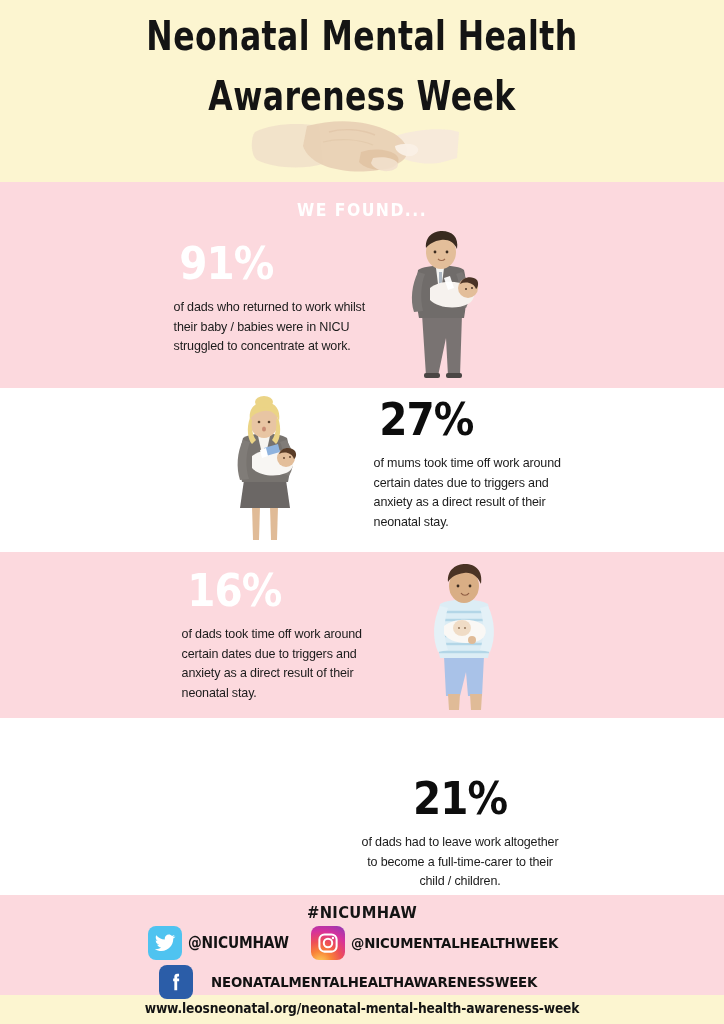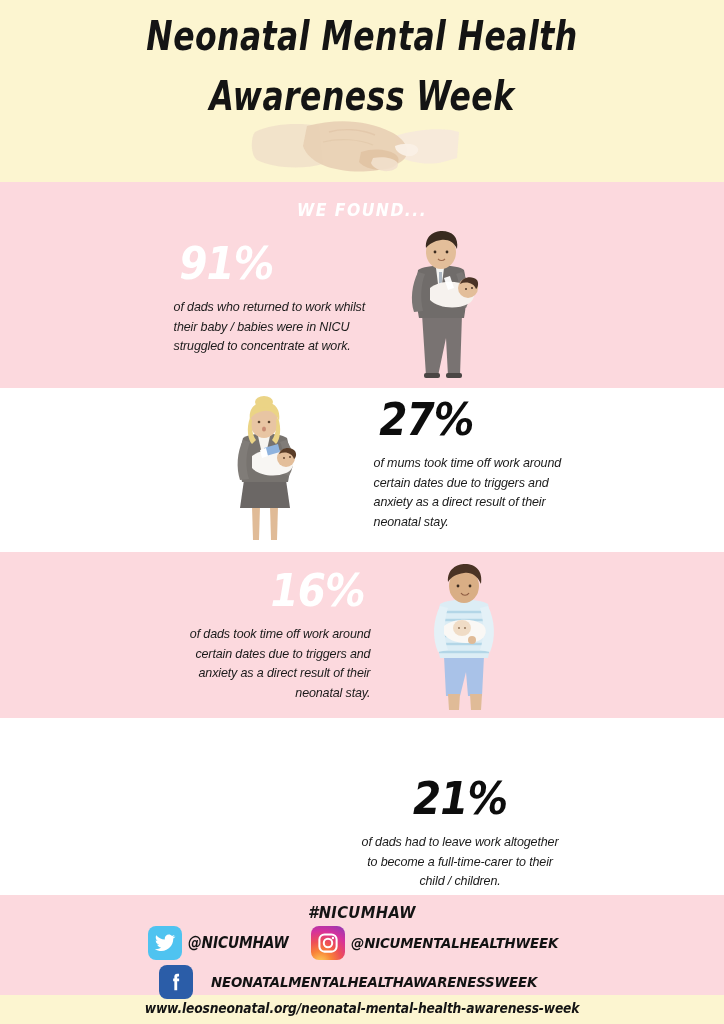--- a/index.html
+++ b/index.html
@@ -12,21 +12,20 @@
     overflow: hidden;
     background: #ffffff;
     font-family: "Liberation Sans", sans-serif;
     -webkit-font-smoothing: antialiased;
   }
   .poster {
     position: relative;
     width: 724px;
     height: 1024px;
     overflow: hidden;
-    font-style: italic;
   }
 
   
   .band {
     position: absolute;
     left: 0;
     width: 724px;
   }
   .band-header   { top: 0;    height: 182px; background: #FCF5D0; }
   .band-stat1    { top: 182px; height: 206px; background: #FCD9DE; }
@@ -118,23 +117,23 @@
     left: 368px;
     width: 224px;
     text-align: left;
   }
   .fig2 { position: absolute; top: 396px; left: 216px; width: 96px; height: 152px; }
 
   
   .stat3-text {
     position: absolute;
     top: 567px;
-    left: 152px;
+    left: 176px;
     width: 224px;
-    text-align: right;
+    text-align: left;
   }
   .fig3 { position: absolute; top: 560px; left: 416px; width: 96px; height: 158px; }
 
   
   .stat4-left {
     position: absolute;
     top: 740px;
     left: 162px;
     width: 220px;
     text-align: center;

